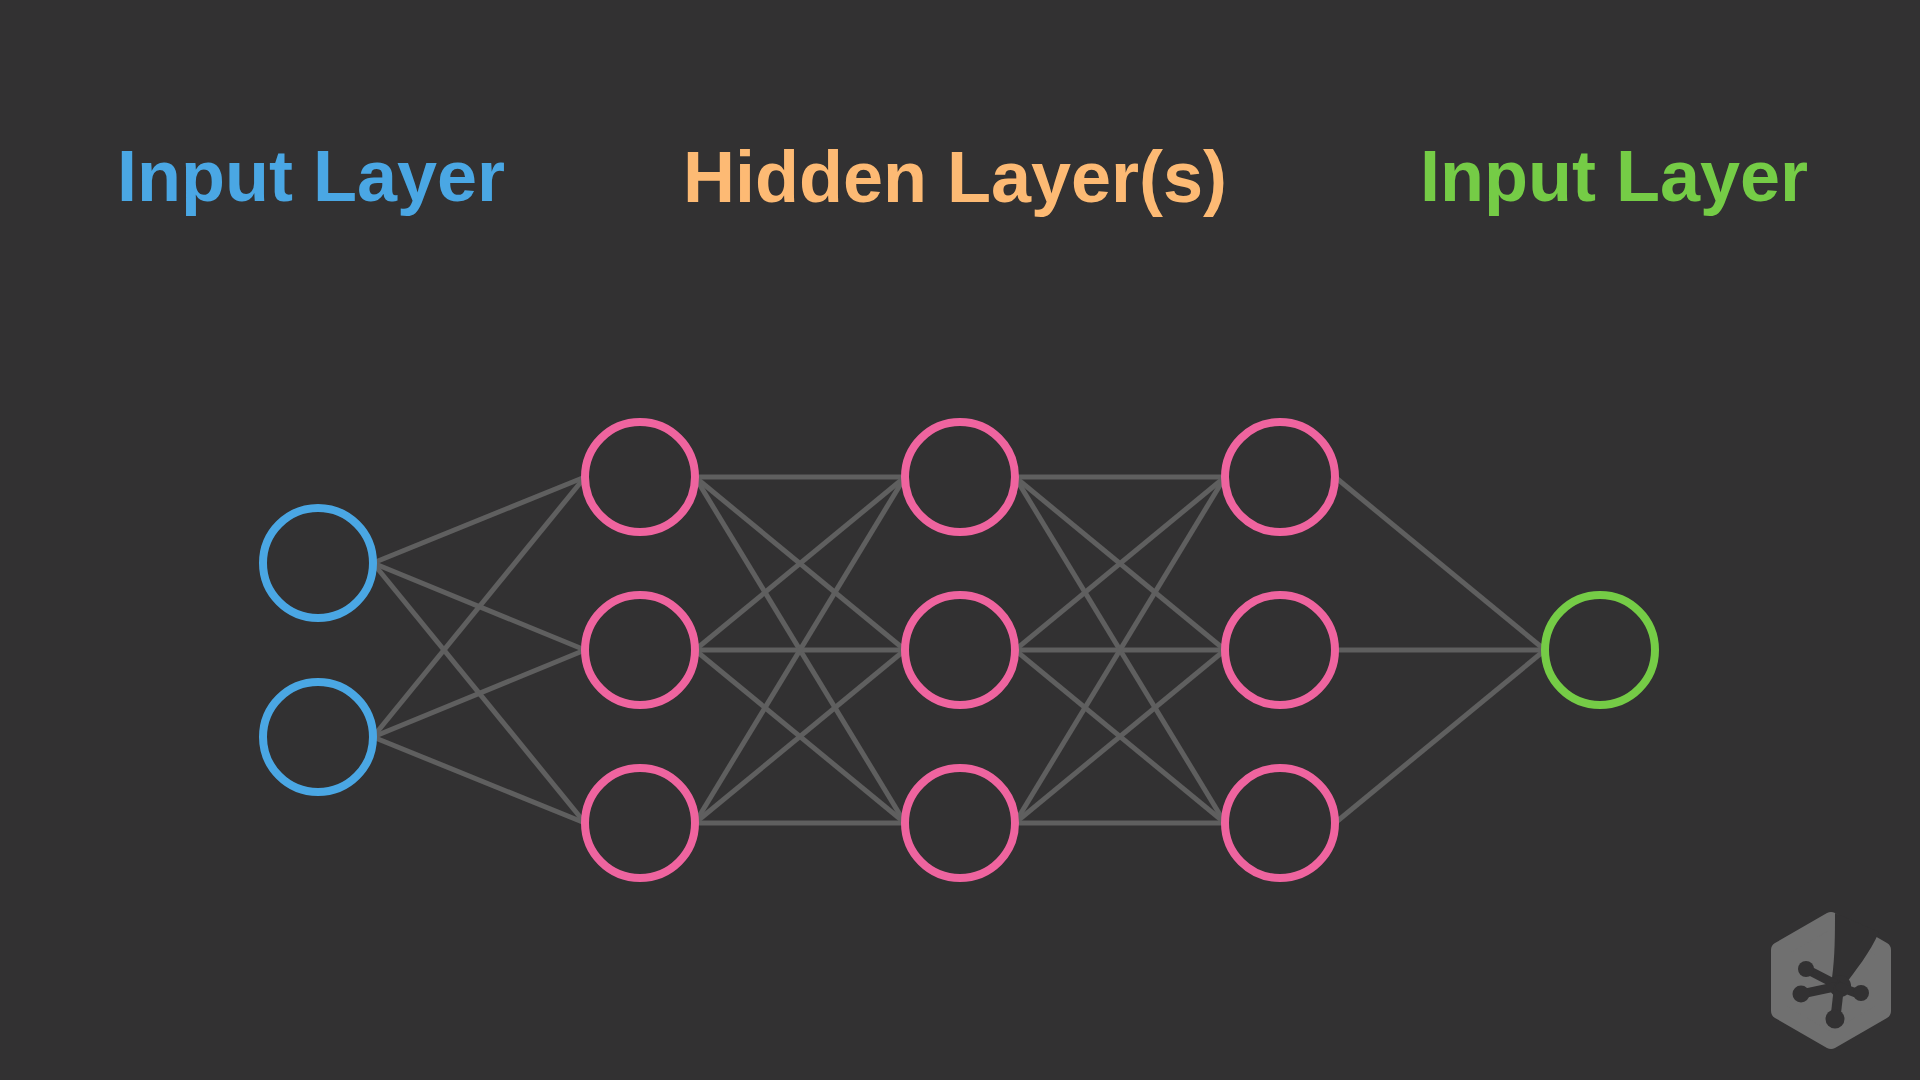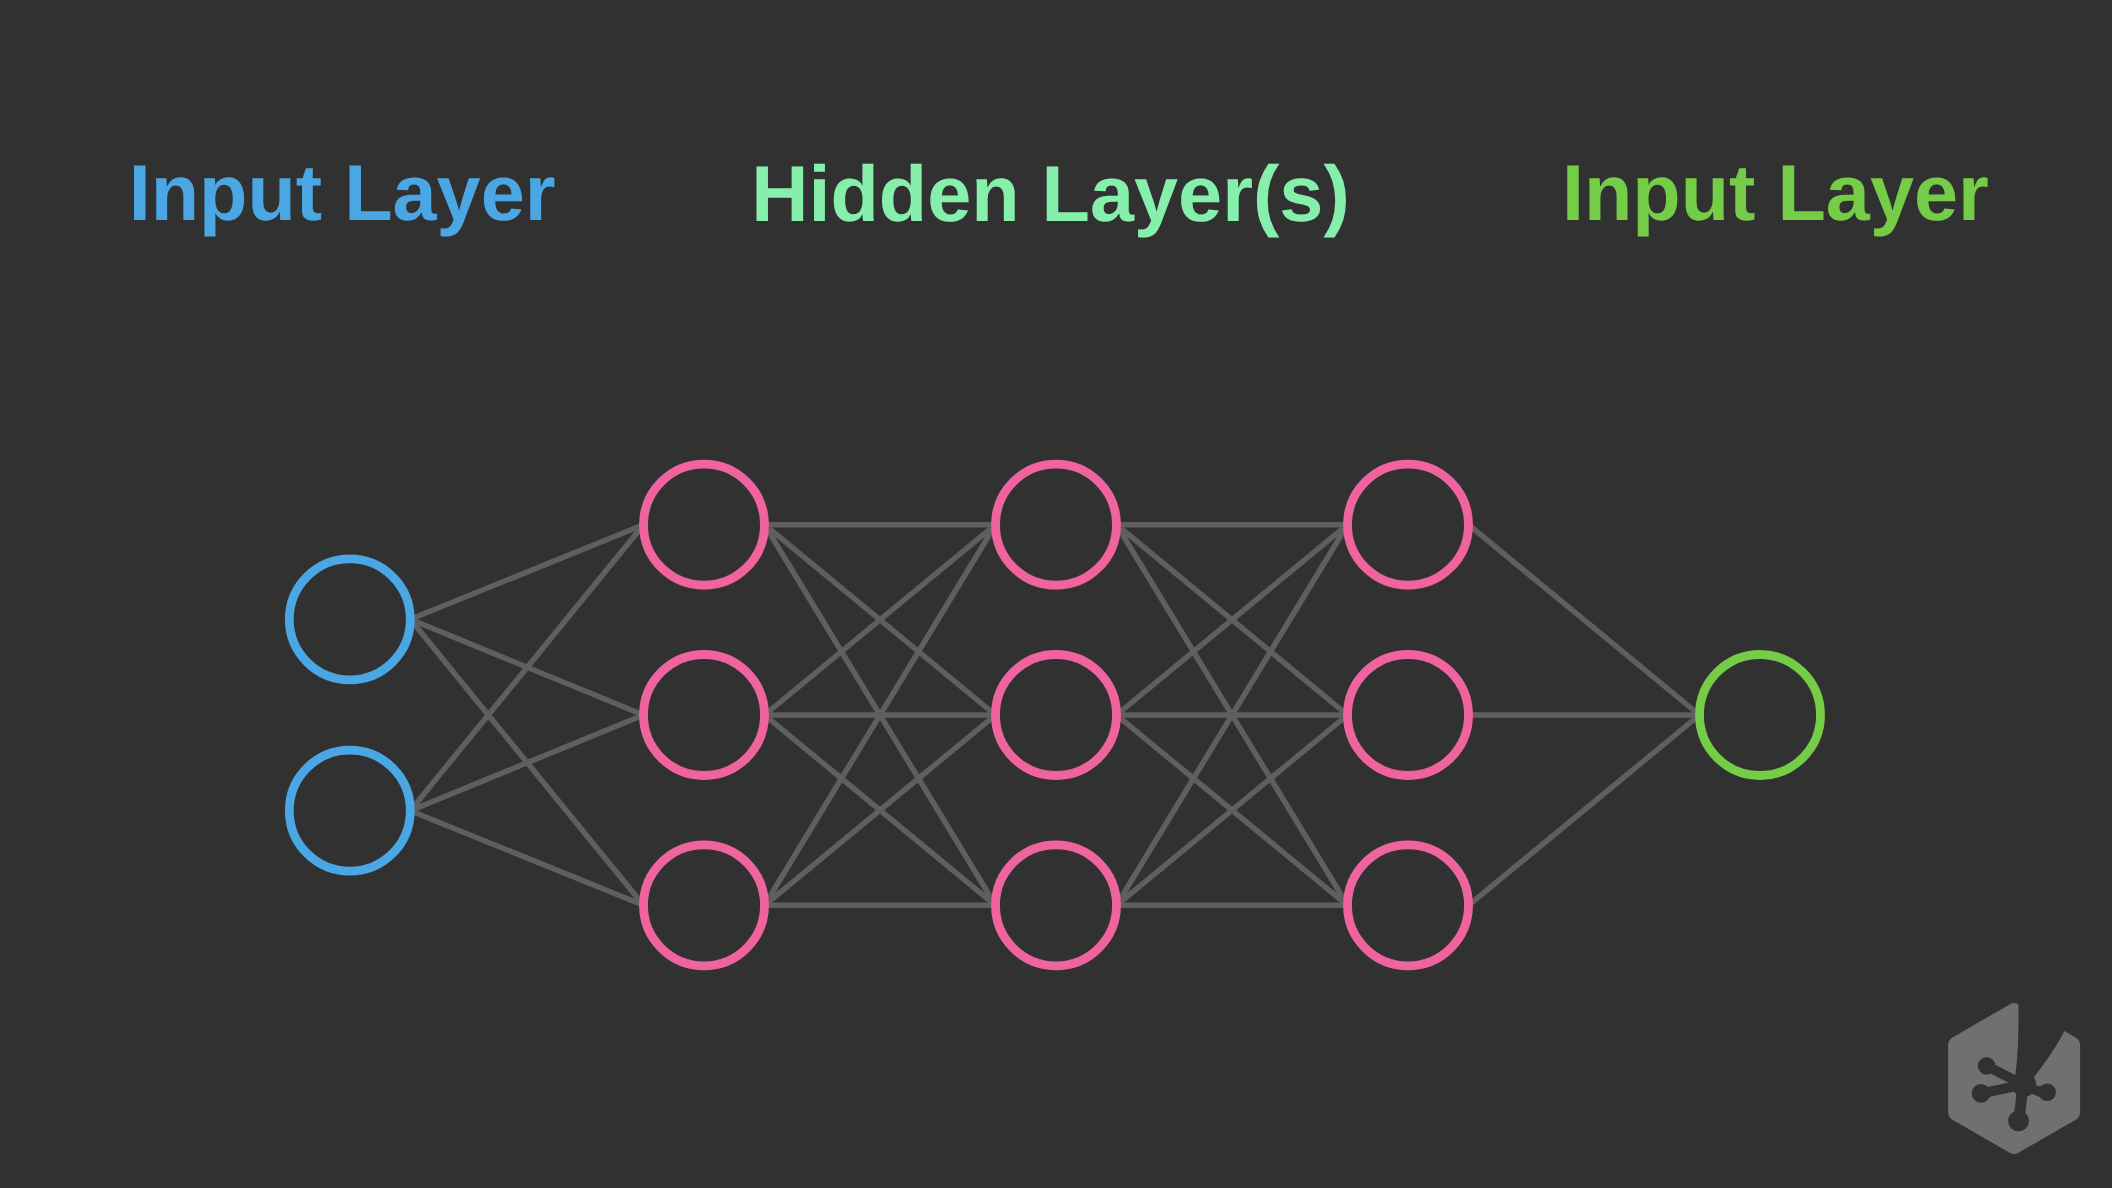--- a/index.html
+++ b/index.html
@@ -76,21 +76,21 @@
         <circle cx="960" cy="650" r="55" fill="none" stroke="#ef649f" stroke-width="8"></circle>
         <circle cx="960" cy="823" r="55" fill="none" stroke="#ef649f" stroke-width="8"></circle>
         <circle cx="1280" cy="477" r="55" fill="none" stroke="#ef649f" stroke-width="8"></circle>
         <circle cx="1280" cy="650" r="55" fill="none" stroke="#ef649f" stroke-width="8"></circle>
         <circle cx="1280" cy="823" r="55" fill="none" stroke="#ef649f" stroke-width="8"></circle>
         <circle cx="1600" cy="650" r="55" fill="none" stroke="#75cc46" stroke-width="8"></circle>
       </g>
   </svg>
 
   <div class="layer-label" style="left: 311px; top: 176px; color: rgb(74, 167, 228);">Input Layer</div>
-  <div class="layer-label" style="left: 955px; top: 177px; color: #86efac;">Hidden Layer(s)</div>
+  <div class="layer-label" style="left: 955px; top: 177px; color: #fdba74;">Hidden Layer(s)</div>
   <div class="layer-label" style="left: 1614px; top: 176px; color: rgb(117, 204, 70);">Input Layer</div>
 
   <svg class="logo-svg" id="logo-svg" width="152" height="152" viewBox="0 0 152 152" style="left: 1755px; top: 905px;">
     <g>
       <polygon id="logo-hex" points="76,15 128,45 128,106 76,136 24,106 24,45" stroke-width="16" stroke-linejoin="round" fill="#707070" stroke="#707070"></polygon>
     </g>
     <g id="logo-foot">
       <path d="M 80 8 L 124 27 C 115 48 100 66 90 80 L 77 73 C 80 52 80 28 80 8 Z" fill="#323132"></path>
       <circle cx="85" cy="81" r="11" fill="#323132"></circle>
       <line x1="84" y1="81" x2="55" y2="66" stroke-width="9" stroke-linecap="round" stroke="#323132"></line>

